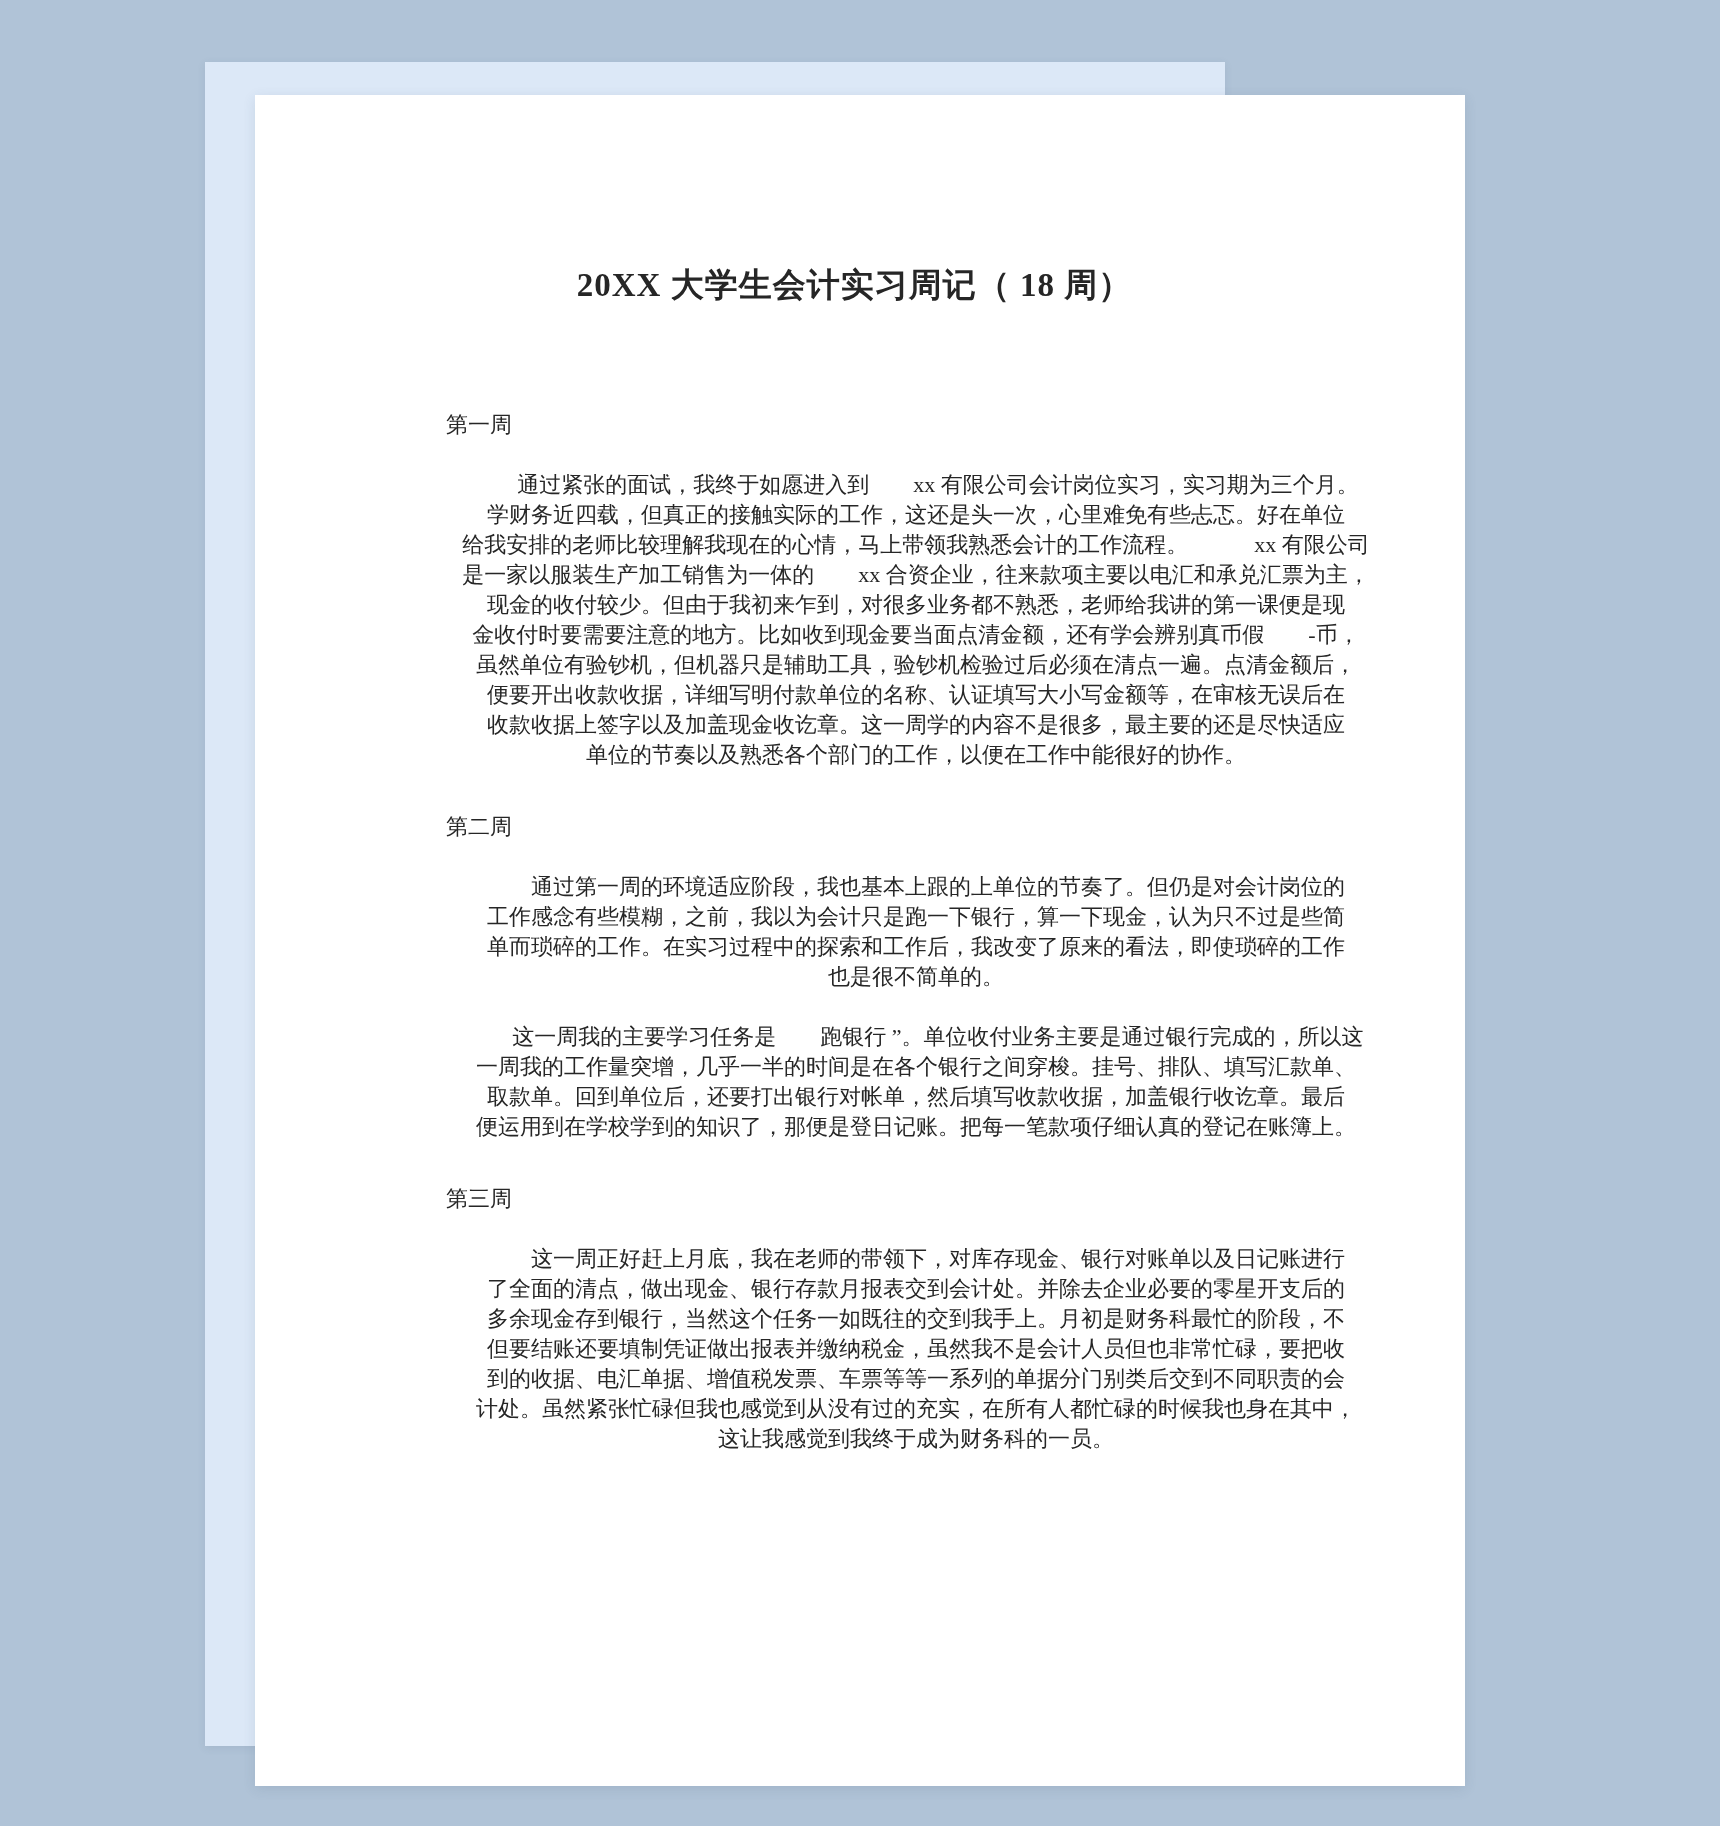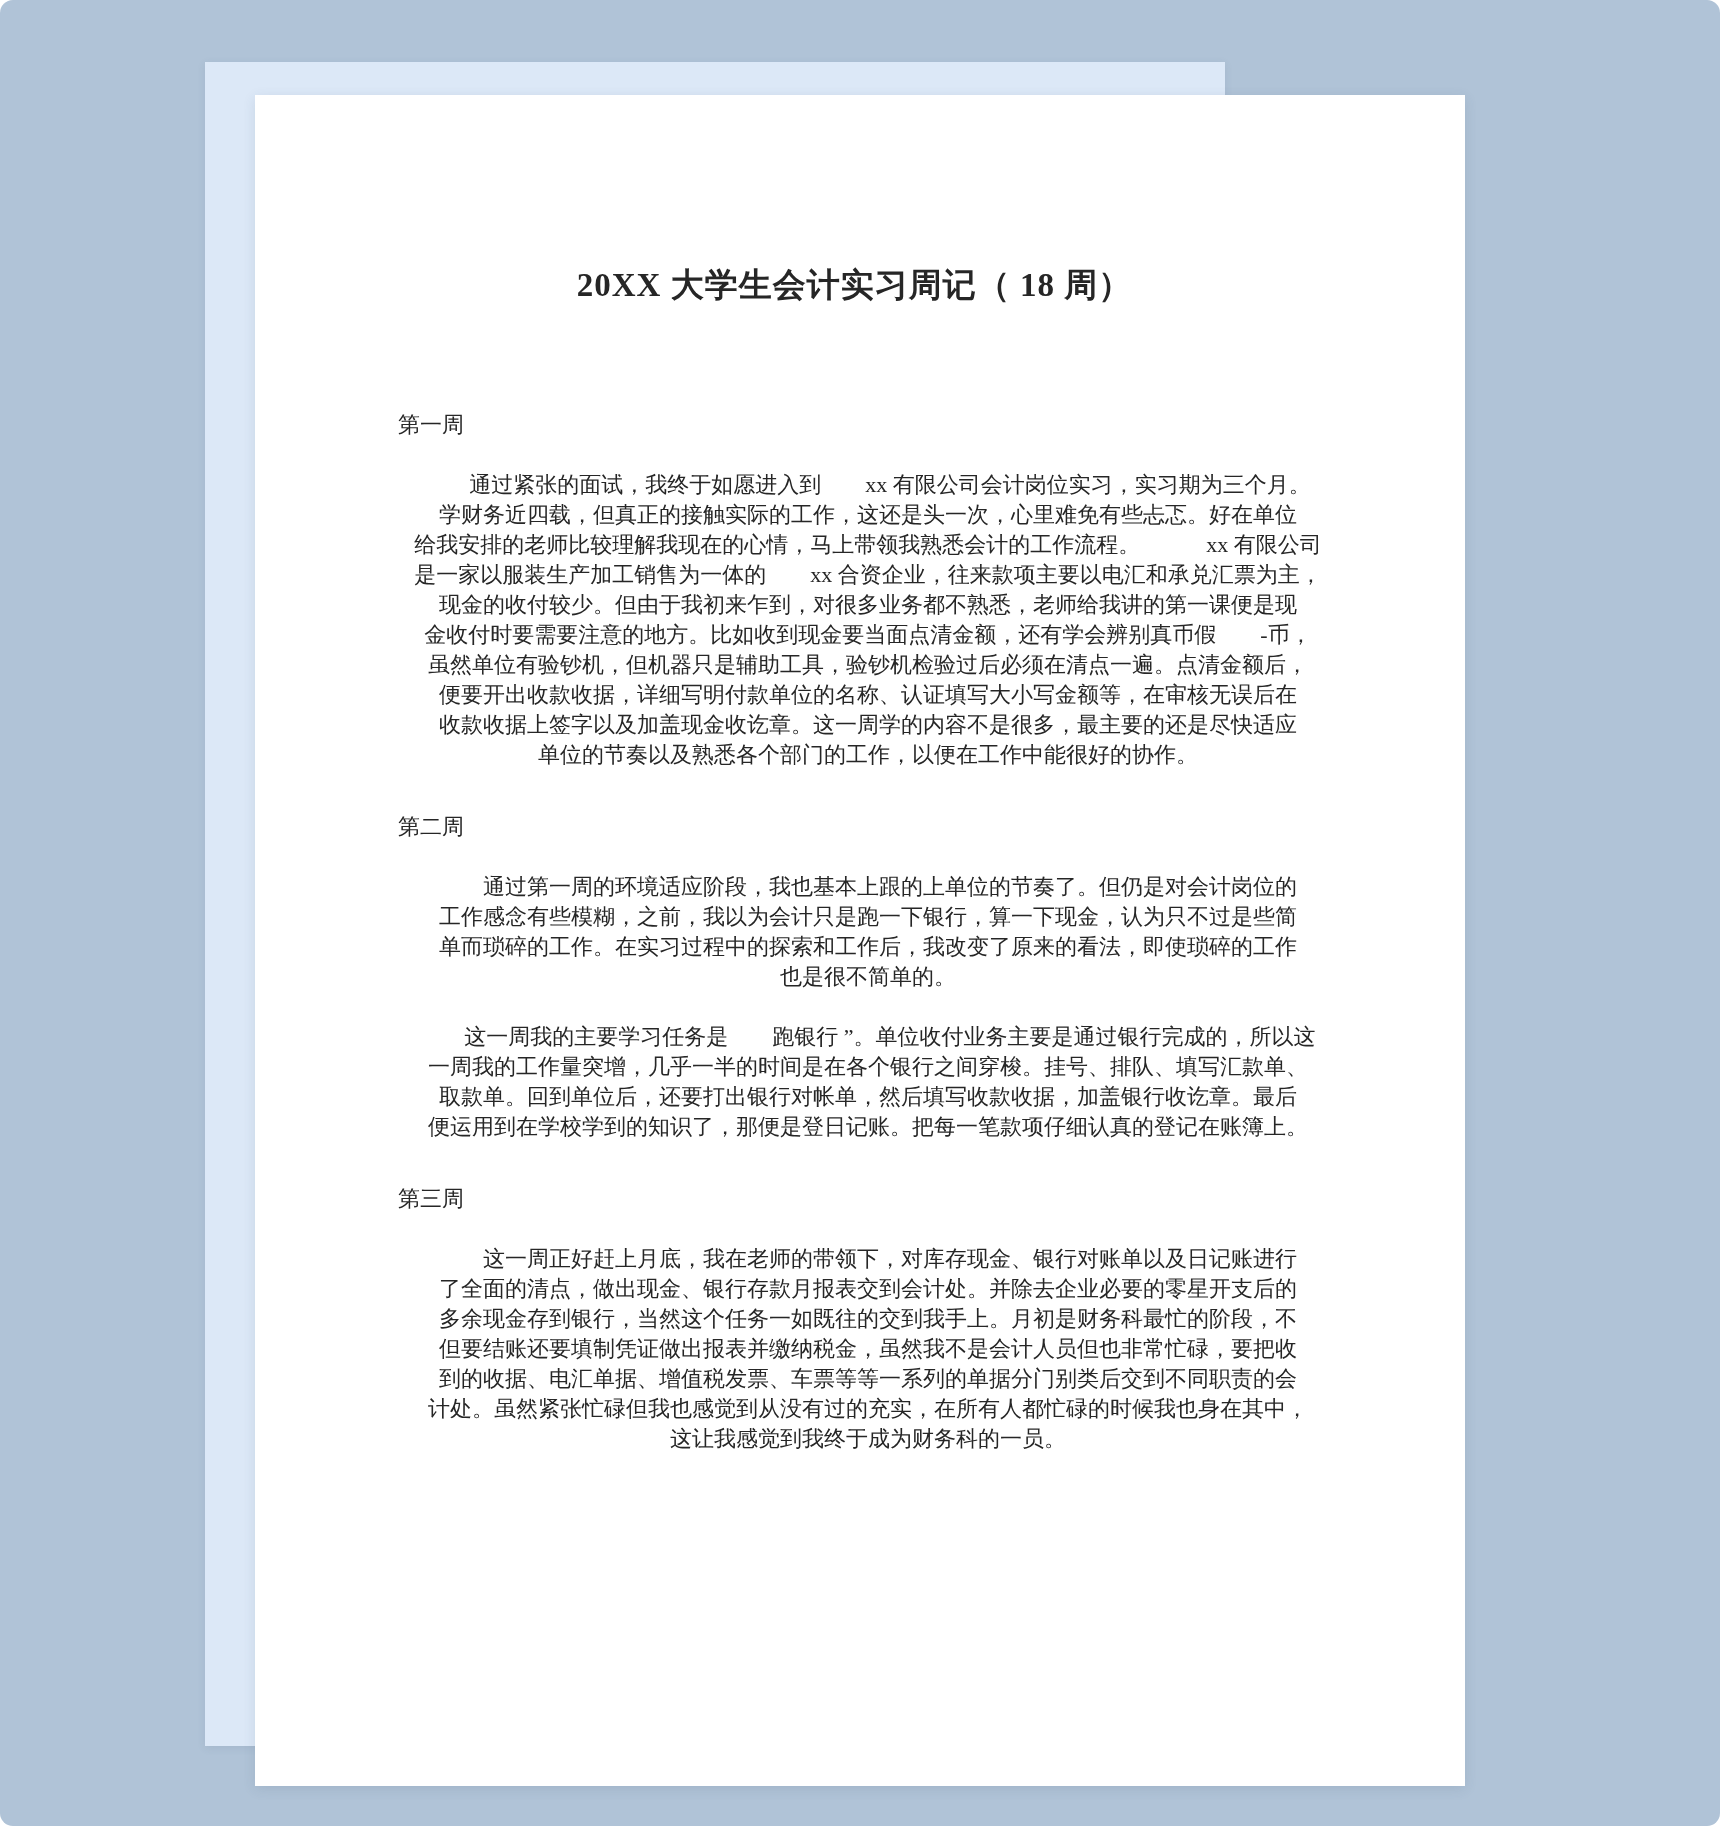--- a/index.html
+++ b/index.html
@@ -6,21 +6,20 @@
   body {
     width: 1720px; height: 1826px;
     font-family: "Liberation Serif", "DejaVu Serif", serif;
     overflow: hidden;
   }
   .canvas {
     position: relative;
     width: 1720px; height: 1826px;
     background: var(--backdrop, #b0c3d7);
     overflow: hidden;
-    border-radius: 13px;
   }
   .sheet-back {
     position: absolute;
     left: 205px; top: 62px;
     width: 1020px; height: 1684px;
     background: var(--back-sheet, #dce8f7);
     box-shadow: 0 2px 8px rgba(60, 80, 110, 0.10);
   }
   .sheet {
     position: absolute;
@@ -34,21 +33,21 @@
   }
   .doc-title {
     margin: 0 0 0 -27px;
     font-size: 33px;
     line-height: 40px;
     font-weight: bold;
     text-align: center;
     letter-spacing: 1px;
     color: var(--text, #262626);
   }
-  .doc-body { width: 940px; }
+  .doc-body { width: 940px; margin-left: 48px; }
   .week-heading {
     margin-top: 42px;
     font-size: 22px;
     line-height: 30px;
     font-weight: normal;
   }
   .week-heading.first { margin-top: 105px; }
   .para {
     margin: 30px 0 0 0;
     font-size: 22px;

